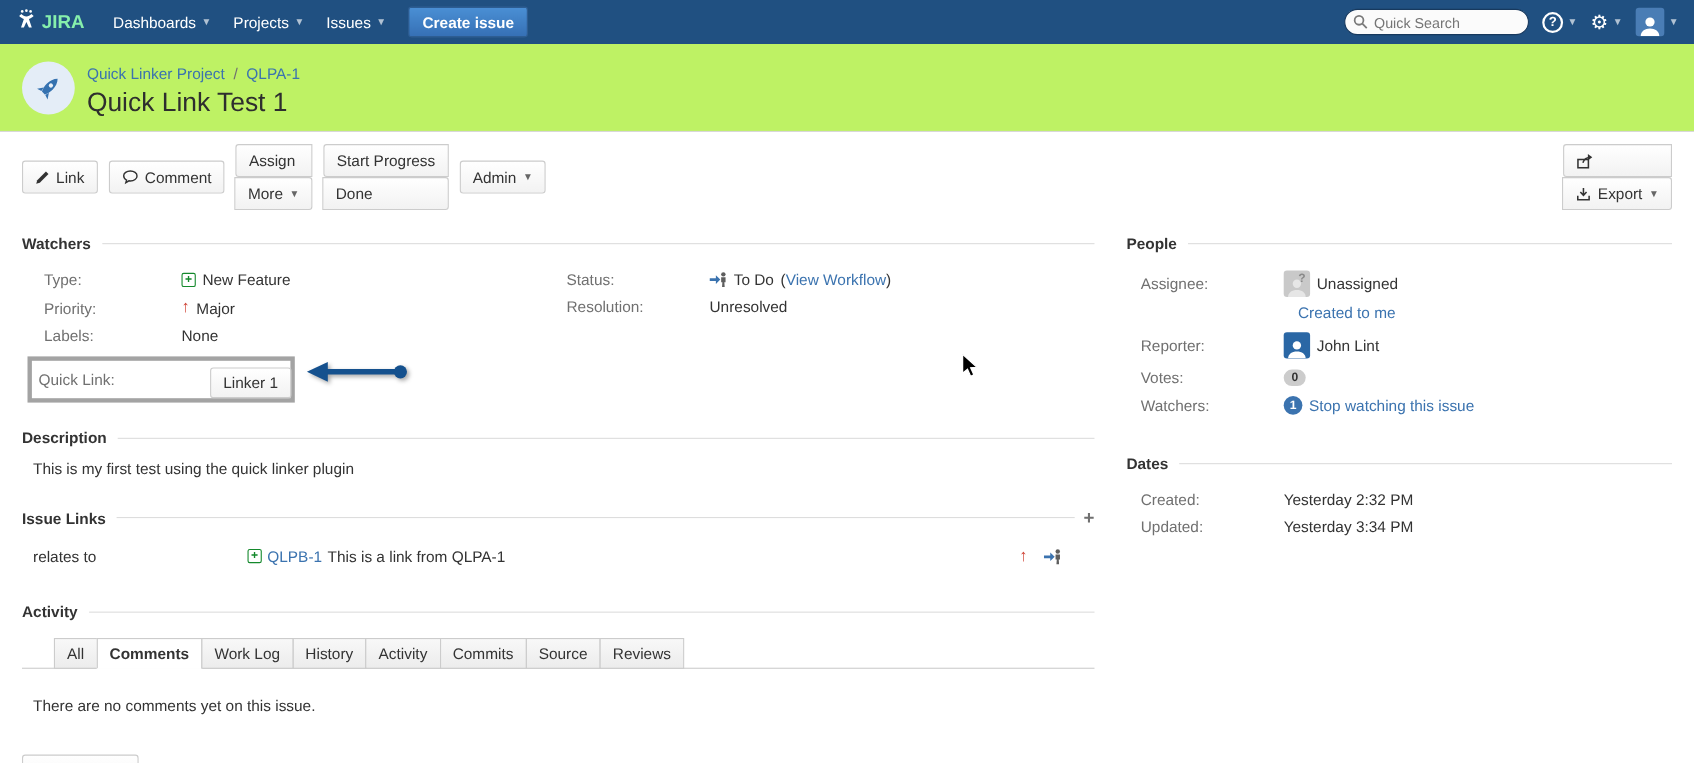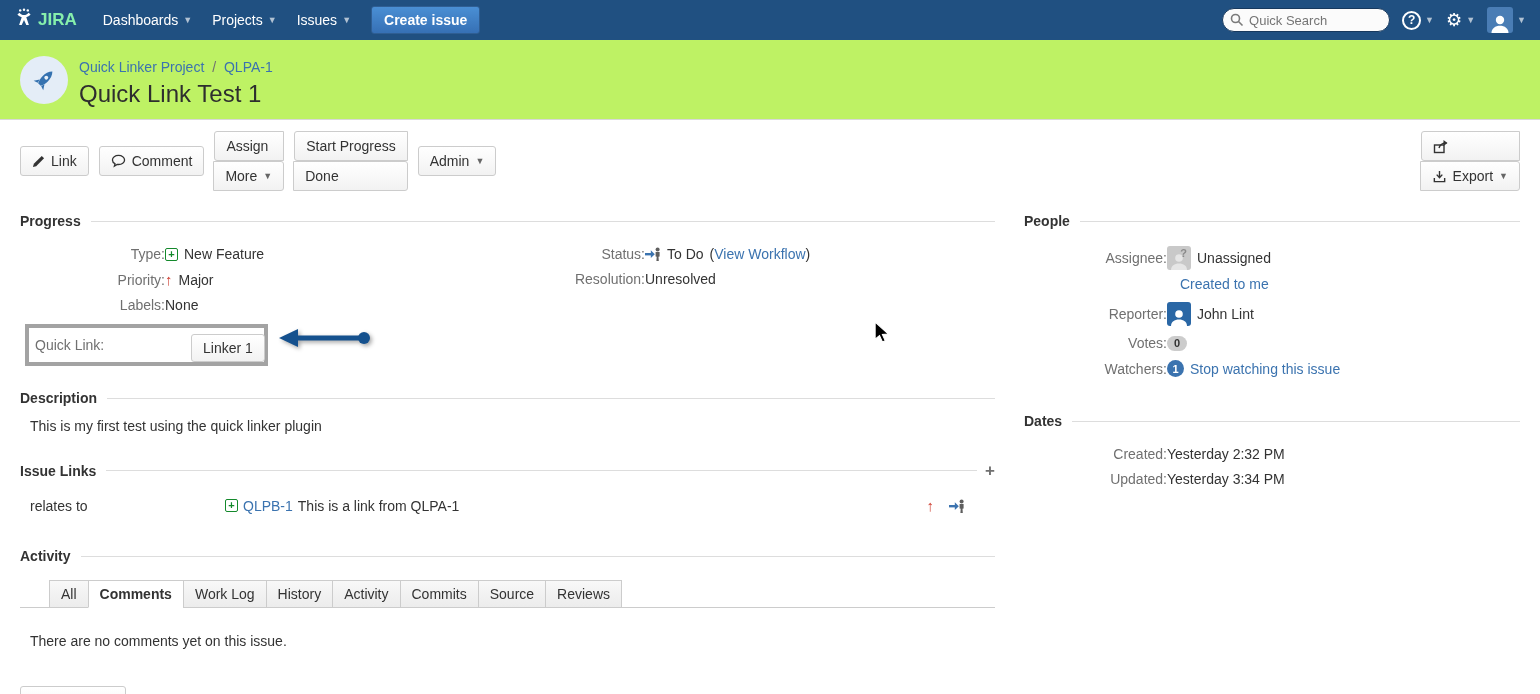--- a/index.html
+++ b/index.html
@@ -52,21 +52,21 @@
 
   .sec-head { display:flex; align-items:center; }
   .sec-head h2 { font-size:14px; font-weight:bold; color:#333; margin:0; white-space:nowrap; }
   .sec-head .rule { flex:1; border-top:1px solid #ddd; margin-left:10px; height:0; }
   .sec-head .plus { margin-left:8px; color:#707070; font-size:17px; font-weight:bold; cursor:pointer; line-height:1; }
 
   .details-sec { position:relative; margin-bottom:24px; }
   .props-wrap { display:flex; margin-top:13px; }
   .props-left { width:475px; }
   .props-right { flex:1; }
-  .prow { display:flex; align-items:center; padding:4px 0 5px 0;text-align:right; }
+  .prow { display:flex; align-items:center; padding:4px 0 5px 0; }
   .plabel { width:145px; padding-left:20px; color:#707070; flex:0 0 145px; }
   .props-right .plabel { width:150px; flex:0 0 150px; }
   .pvalue { display:flex; align-items:center; gap:6px; color:#333; }
 
   .type-icon { display:inline-flex; width:13px; height:13px; border:1px solid #14892c; border-radius:2px; color:#14892c; font-size:11px; font-weight:bold; align-items:center; justify-content:center; line-height:1; background:#fff; }
   .pri-arrow { color:#d04437; font-weight:bold; font-size:15px; }
 
   .quicklink-box { position:relative; margin:6px 0 0 5px; width:243px; height:42px; border:4px solid #a3a3a3; }
   .quicklink-box .plabel { position:absolute; left:6px; top:9px; padding:0; width:auto; }
   .quicklink-btn { position:absolute; left:162px; top:6px; height:28px; }
@@ -224,21 +224,21 @@
       <span class="caret dark">▼</span>
     </button>
   </div>
 </div>
 
 <div class="content">
   <div class="col-left">
 
     <div class="details-sec">
       <div class="sec-head">
-        <h2>Progress</h2>
+        <h2>Watchers</h2>
         <div class="rule"></div>
       </div>
       <div class="props-wrap">
         <div class="props-left">
           <div class="prow">
             <div class="plabel">Type:</div>
             <div class="pvalue">
               <span class="type-icon">+</span>
               <span>New Feature</span>
             </div>

